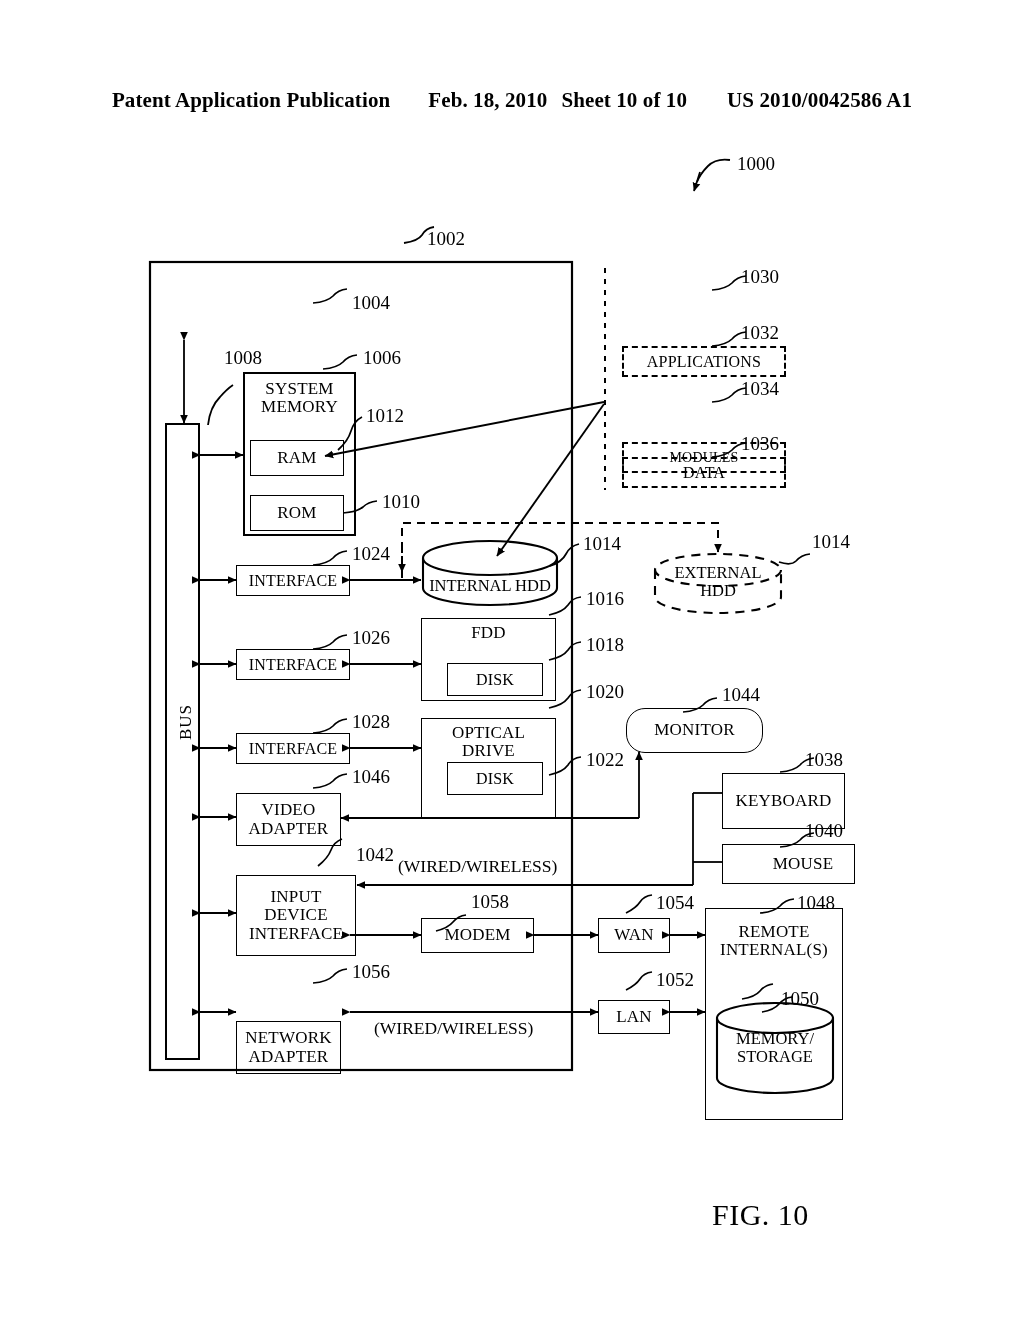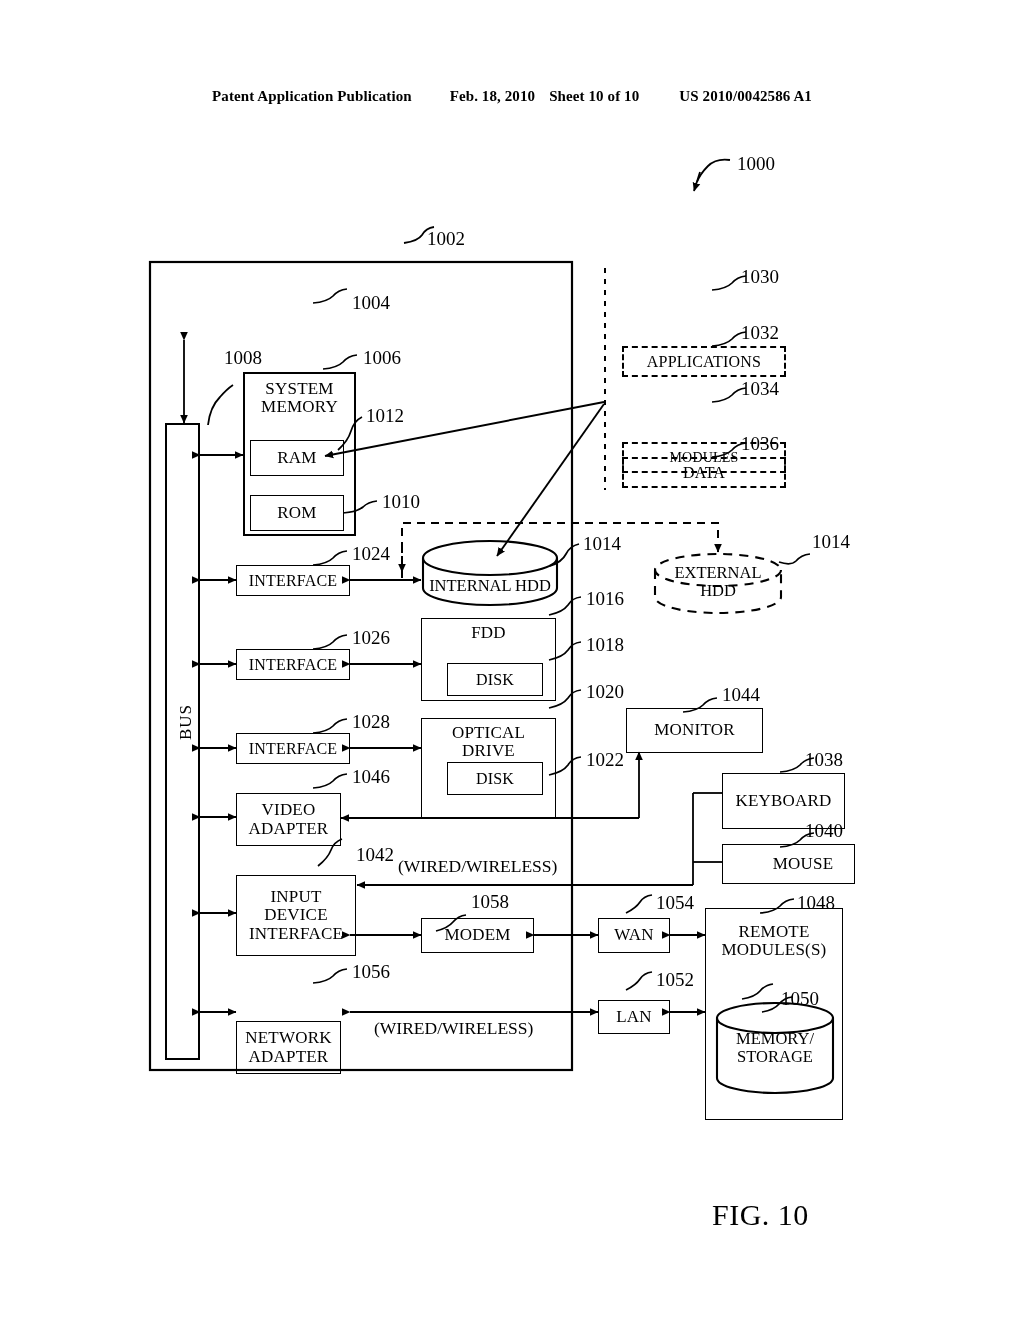--- a/index.html
+++ b/index.html
@@ -23,21 +23,21 @@
   }
 
   
   .hdr {
     position: absolute;
     top: 88px;
     left: 0;
     width: 1024px;
     text-align: center;
     font-weight: bold;
-    font-size: 15px;
+    font-size: 21px;
     letter-spacing: 0.1px;
     white-space: nowrap;
   }
   .hdr span { display: inline-block; vertical-align: baseline; }
   .hdr .gap-a { width: 38px; }
   .hdr .gap-b { width: 14px; }
   .hdr .gap-c { width: 40px; }
 
   
   #wires {
@@ -348,21 +348,21 @@
   <div class="box dashed" style="left:622px; top:402px; width:164px; height:31px; font-size:14px;margin-top:40px;">
     <span>MODULES</span>
   </div>
   <div class="lbl" style="left:741px; top:378px;">1034</div>
 
   <div class="box dashed" style="left:622px; top:457px; width:164px; height:31px; font-size:16px;">
     <span>DATA</span>
   </div>
   <div class="lbl" style="left:741px; top:433px;">1036</div>
 
-  <div class="box thin" style="left:626px; top:708px; width:137px; height:45px;">
+  <div class="box thin" style="left:626px; top:708px; width:137px; height:45px;border-radius:19px;">
     <span>MONITOR</span>
   </div>
   <div class="lbl" style="left:722px; top:684px;">1044</div>
 
   <div class="box thin" style="left:722px; top:773px; width:123px; height:56px;">
     <span>KEYBOARD</span>
   </div>
   <div class="lbl" style="left:805px; top:749px;">1038</div>
 
   <div class="box thin" style="left:722px; top:844px; width:133px; height:40px;padding-left:29px;">
@@ -376,21 +376,21 @@
   <div class="lbl" style="left:656px; top:892px;">1054</div>
 
   <div class="box thin" style="left:598px; top:994px; width:72px; height:34px;margin-top:6px;">
     <span>LAN</span>
   </div>
   <div class="lbl" style="left:656px; top:969px;">1052</div>
 
   <div class="box thin" style="left:705px; top:908px; width:138px; height:212px; align-items:flex-start; padding-top:14px;">
     <div>
       <div>REMOTE</div>
-      <div>MODULES(S)</div>
+      <div>INTERNAL(S)</div>
     </div>
   </div>
   <div class="lbl" style="left:797px; top:892px;">1048</div>
 
   <div class="cyl-label" style="left:717px; top:1030px; width:116px;">
     <div>MEMORY/</div>
     <div>STORAGE</div>
   </div>
   <div class="lbl" style="left:781px; top:988px;">1050</div>
 

